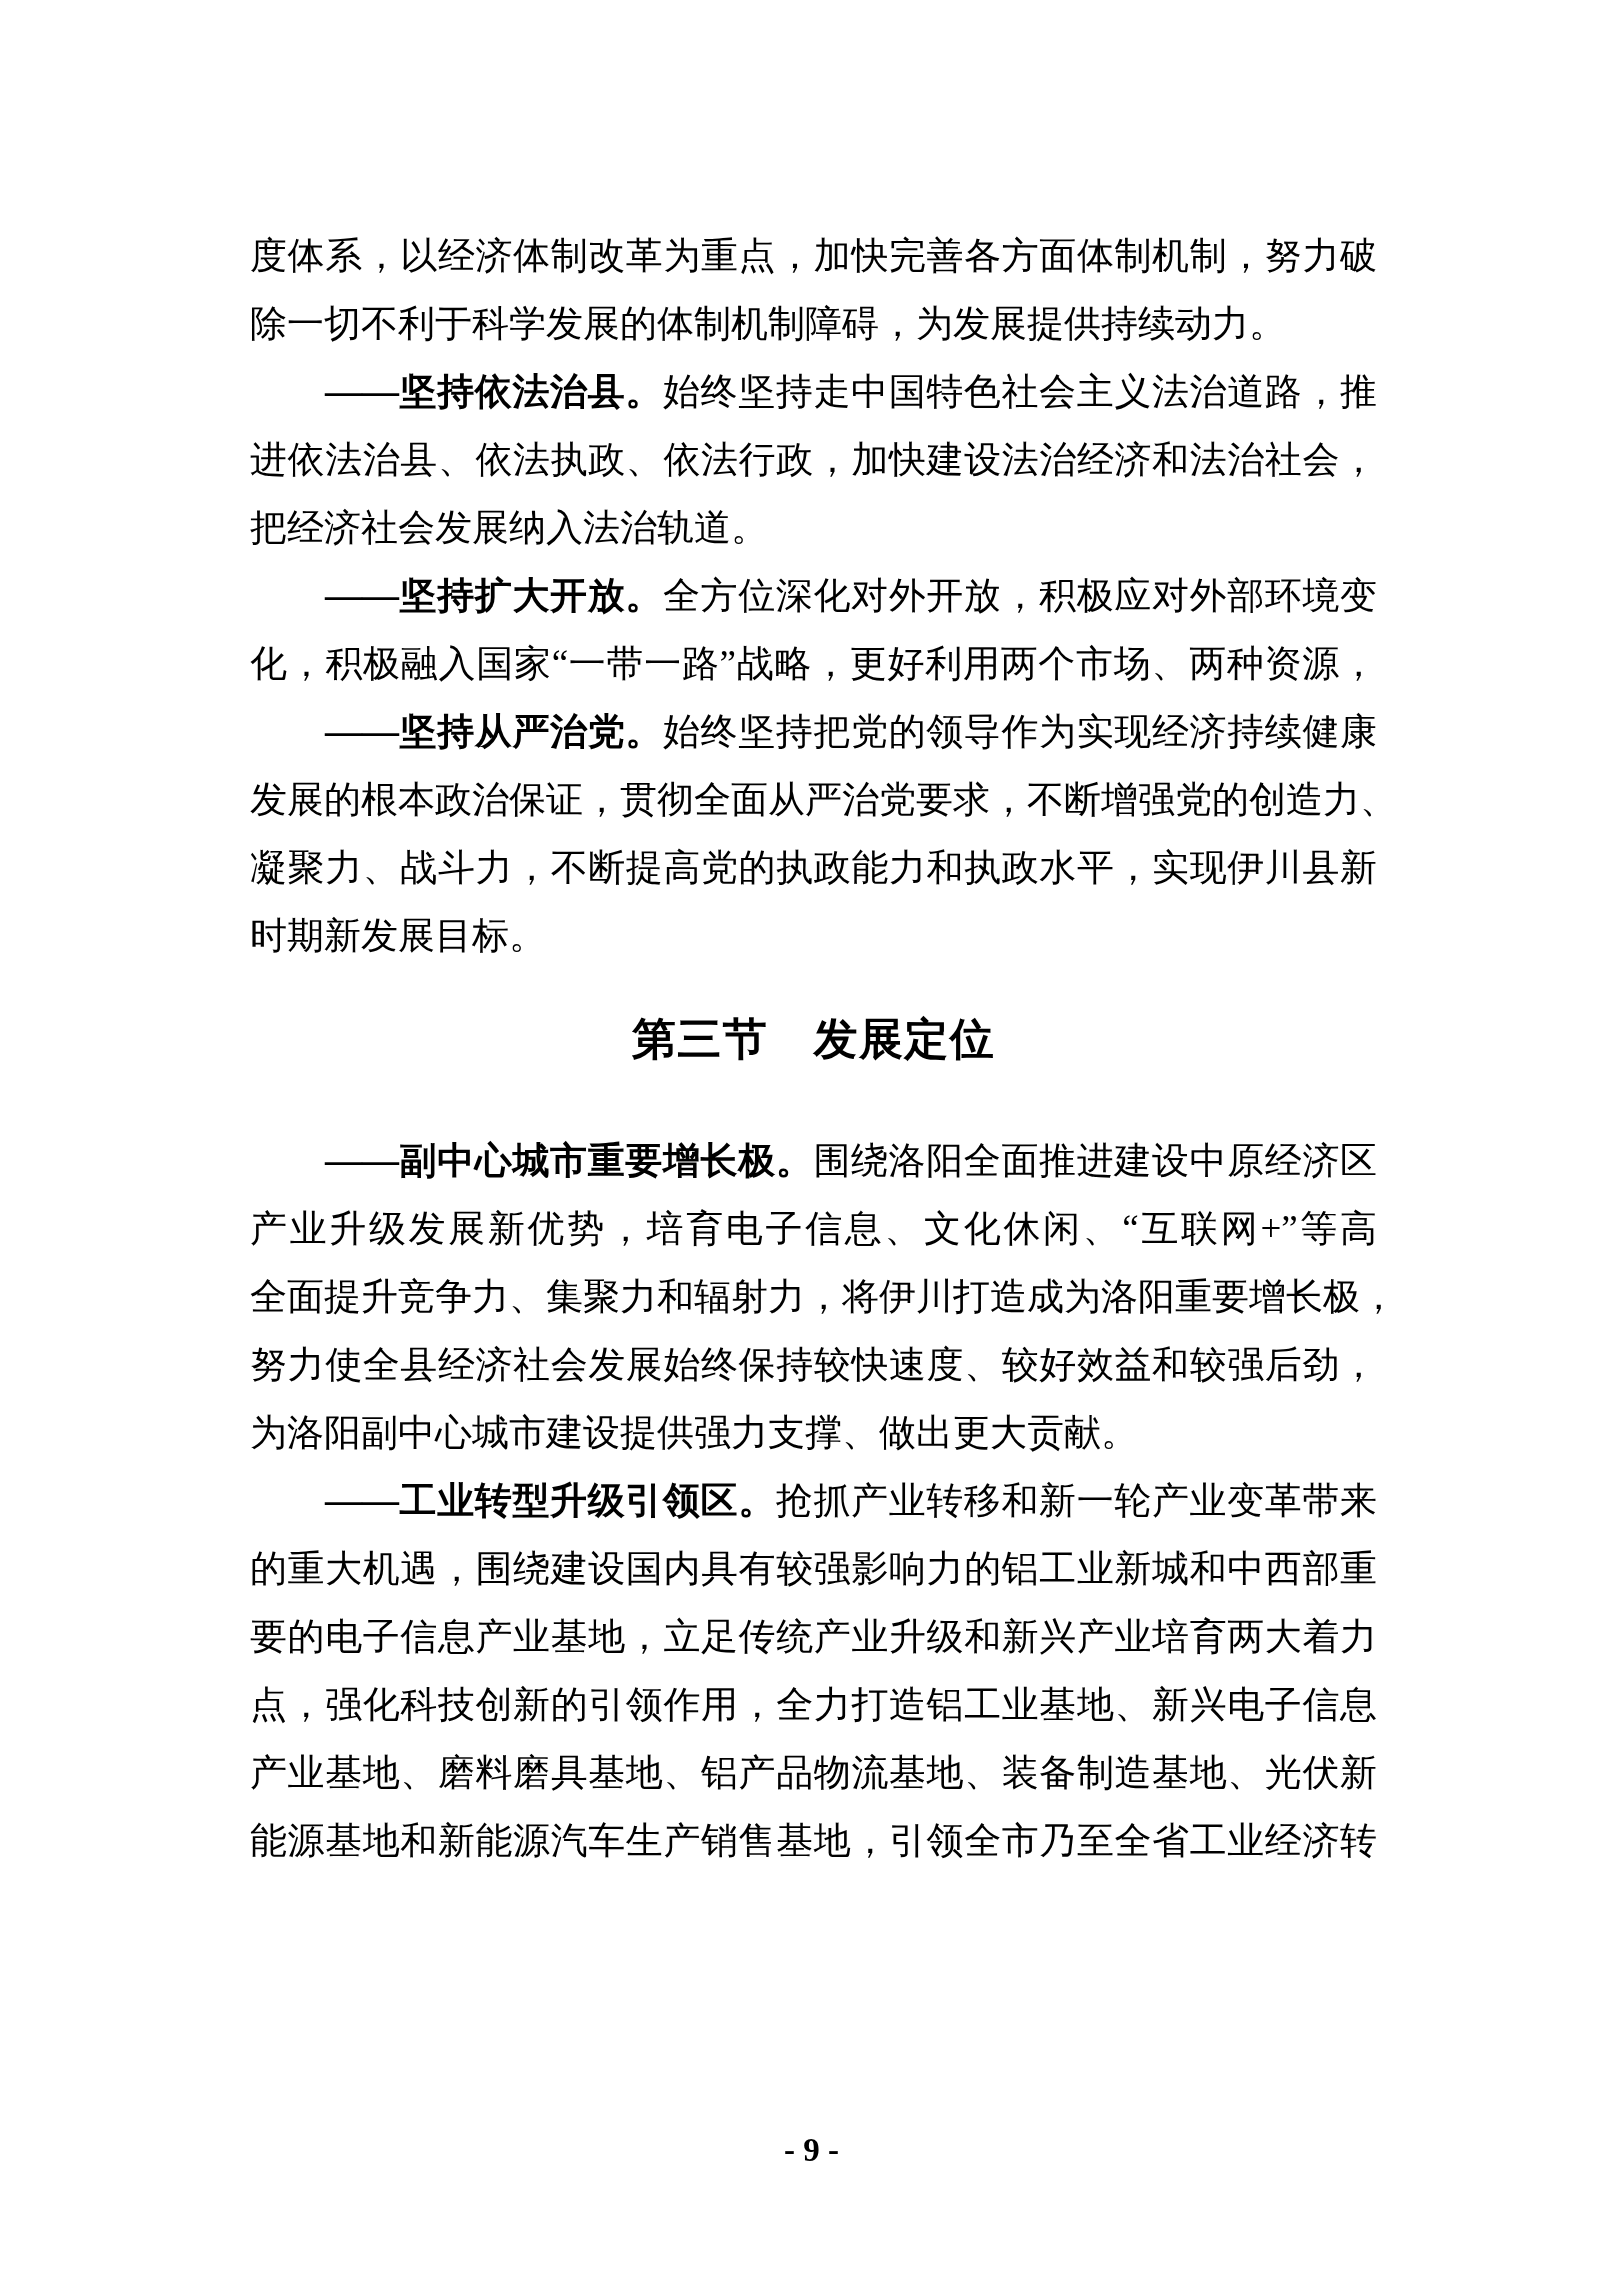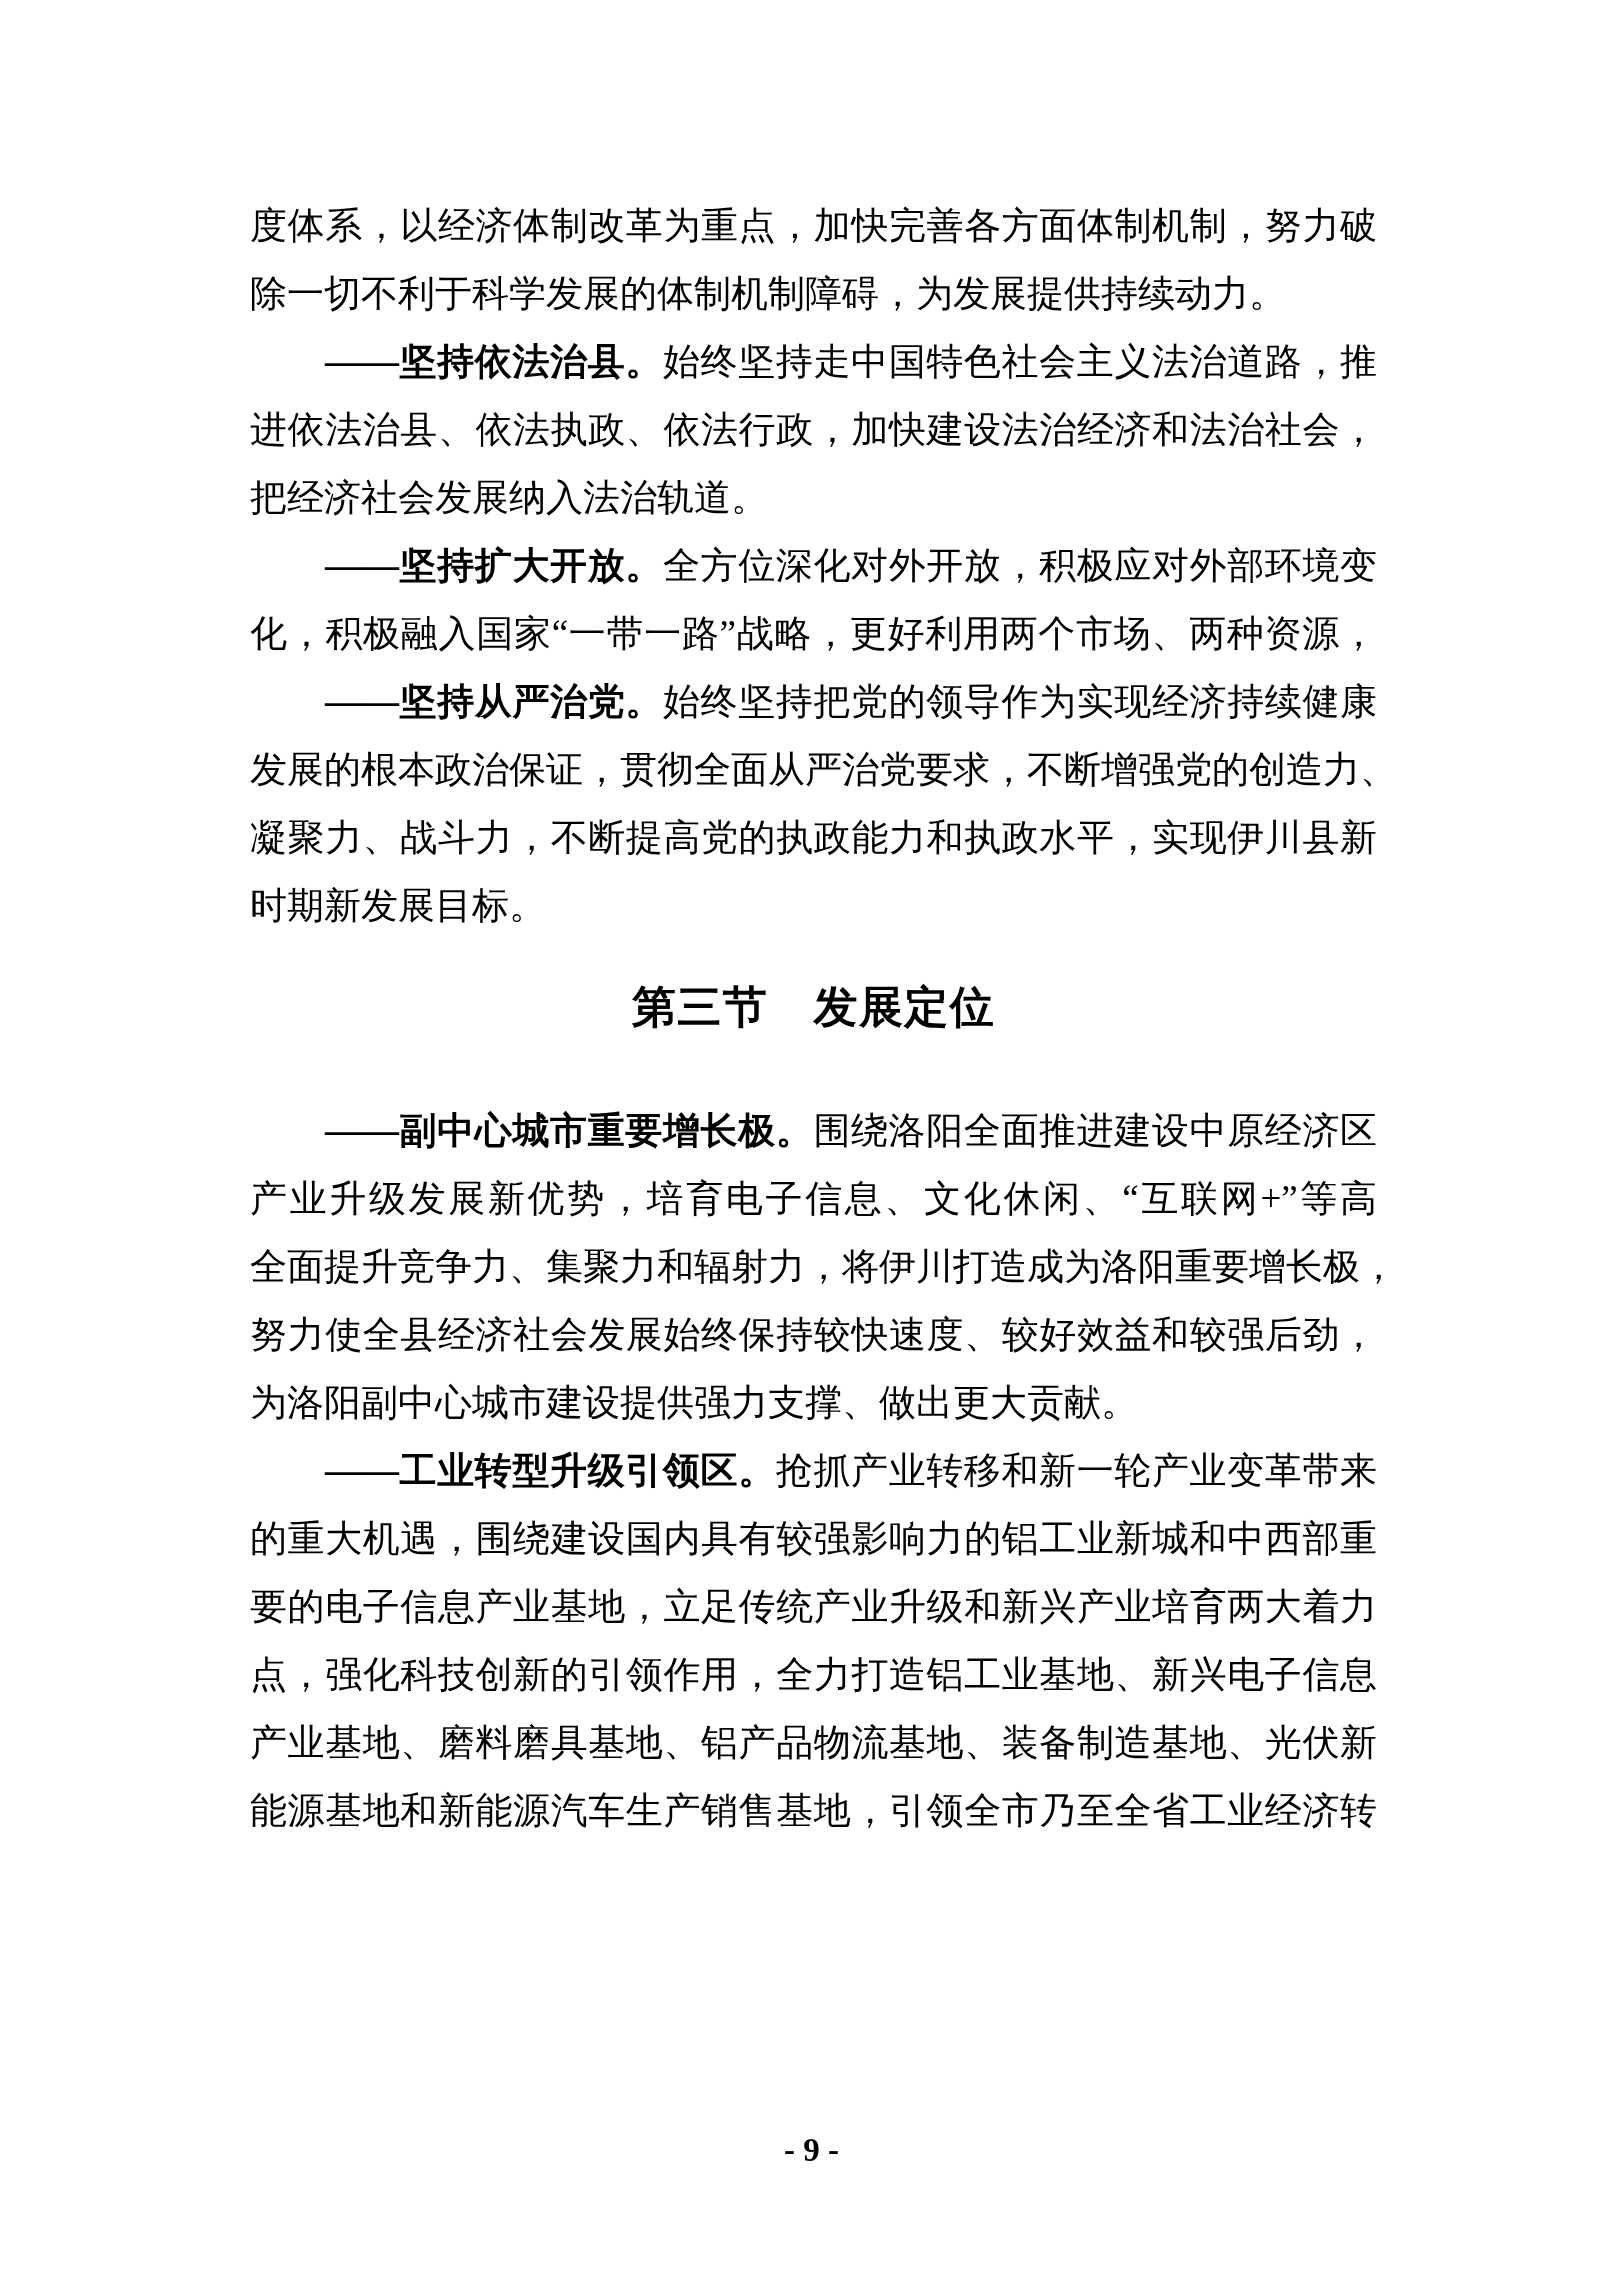--- a/index.html
+++ b/index.html
@@ -12,21 +12,21 @@
     width: 1623px;
     height: 2295px;
     background: #ffffff;
     color: #000000;
     font-family: "Liberation Serif", "DejaVu Serif", serif;
     overflow: hidden;
   }
   .text-body {
     position: absolute;
     left: 250px;
-    top: 192px;
+    top: 222px;
     width: 1127px;
   }
   .line {
     height: 68px;
     line-height: 68px;
     font-size: 37px;
     white-space: nowrap;
     text-align: left;
   }
   .line.just {
@@ -36,21 +36,21 @@
   .line.ind {
     text-indent: 75px;
   }
   .lead {
     font-weight: bold;
   }
   .heading {
     height: 157px;
     line-height: 140px;
     text-align: center;
-    font-family: Liberation Mono, monospace;
+    font-family: Liberation Serif, serif;
     font-weight: bold;
     font-size: 44px;
     letter-spacing: 1.4px;
     white-space: nowrap;
   }
   .page-number {
     position: absolute;
     left: 0;
     top: 2126px;
     width: 100%;

